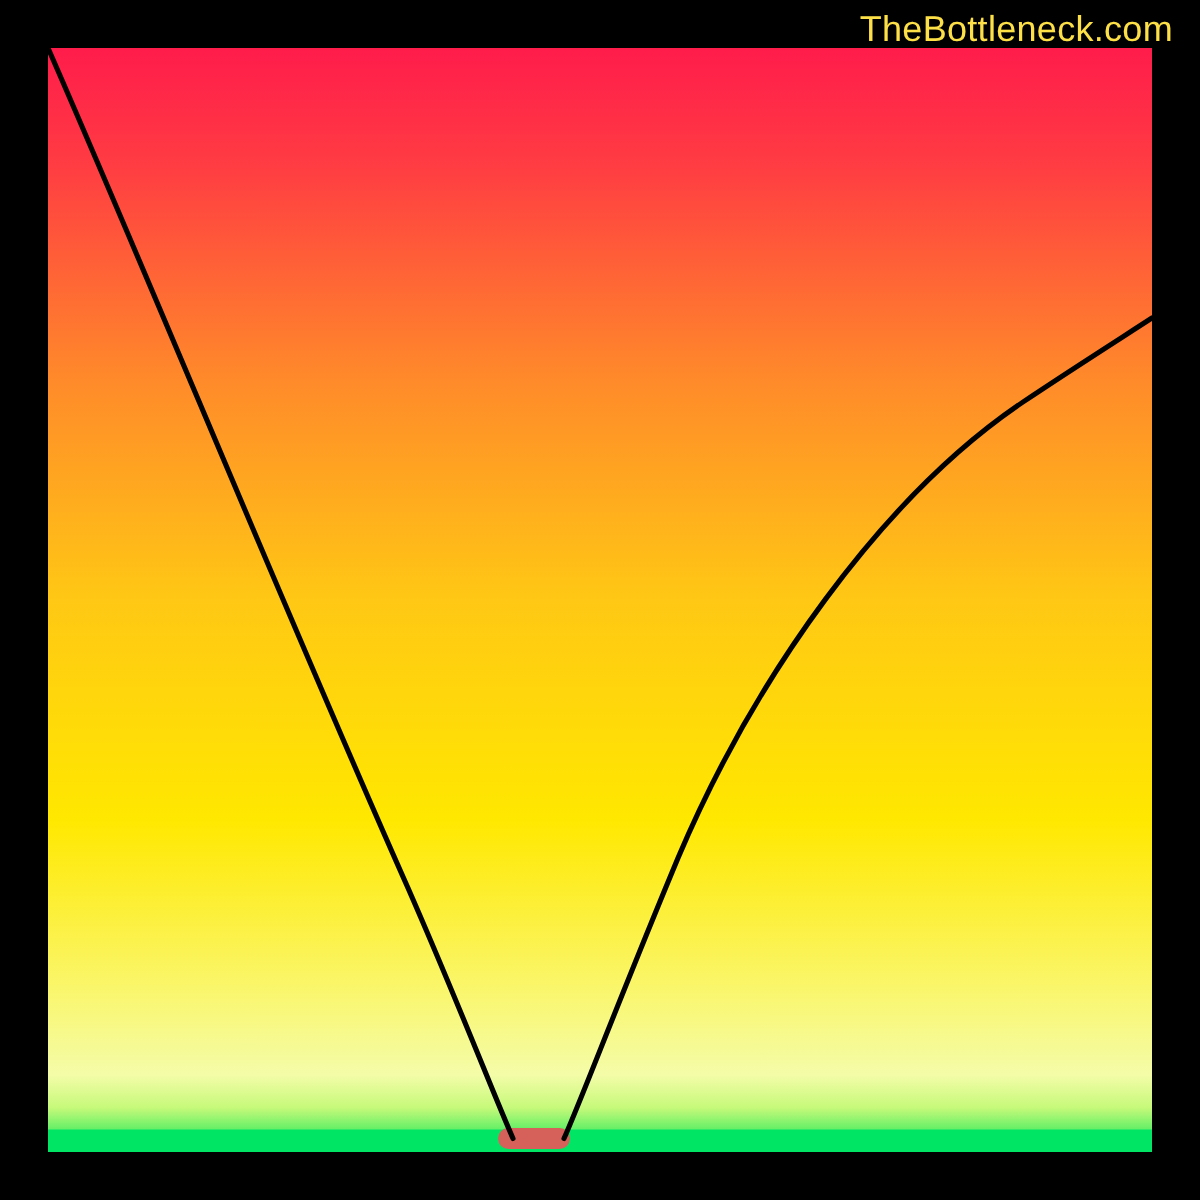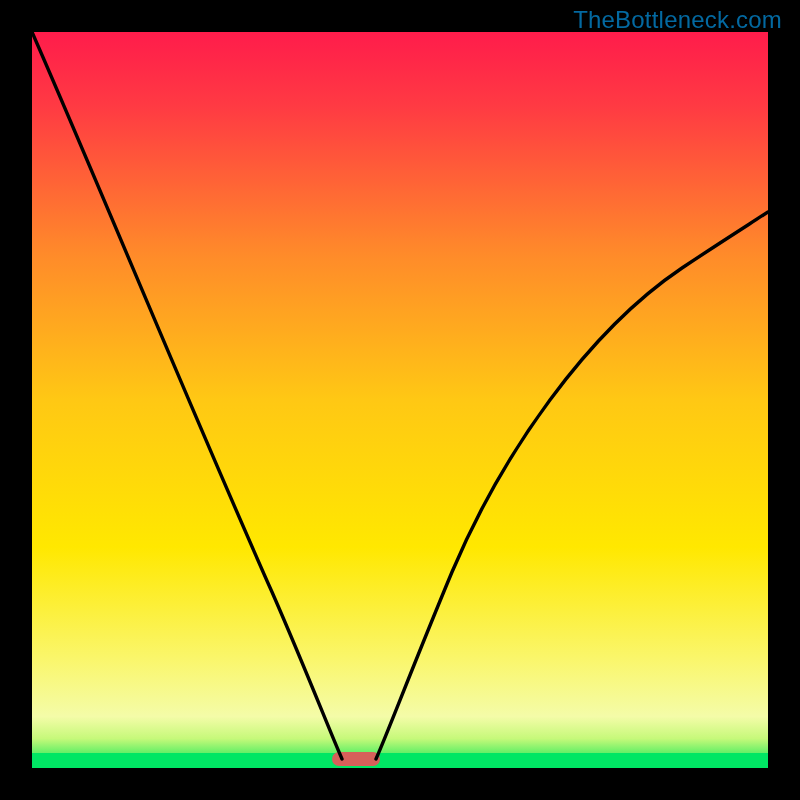--- a/index.html
+++ b/index.html
@@ -23,21 +23,21 @@
     top: 32px;
     left: 32px;
     width: 736px;
     height: 736px;
     display: block;
   }
   .watermark {
     position: absolute;
     top: 6px;
     right: 18px;
-    color: #0369a1;
+    color: #fde047;
     font-size: 24px;
     letter-spacing: 0.2px;
     font-family: Arial, Helvetica, sans-serif;
   }
 </style>
 </head>
 <body>
 
 <div class="frame">
 

